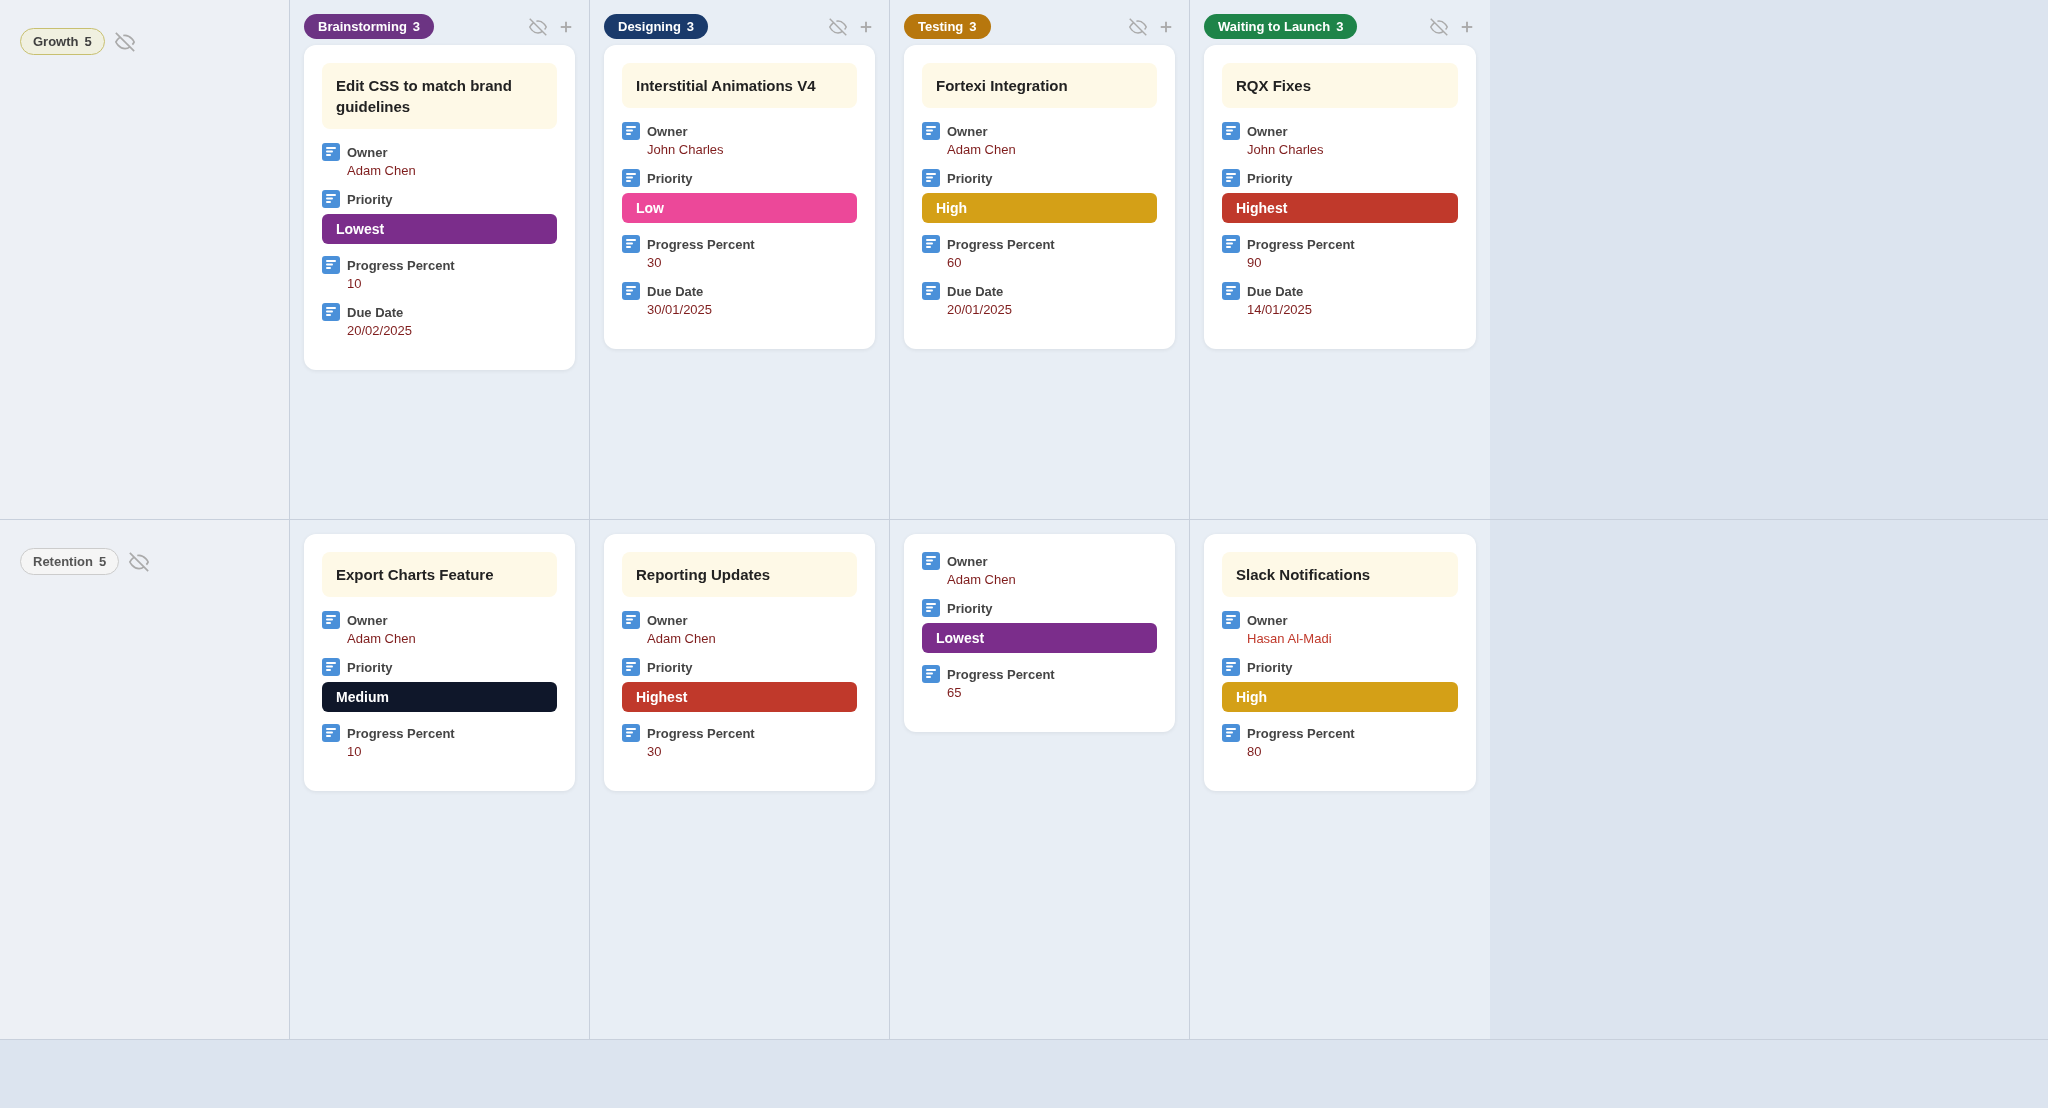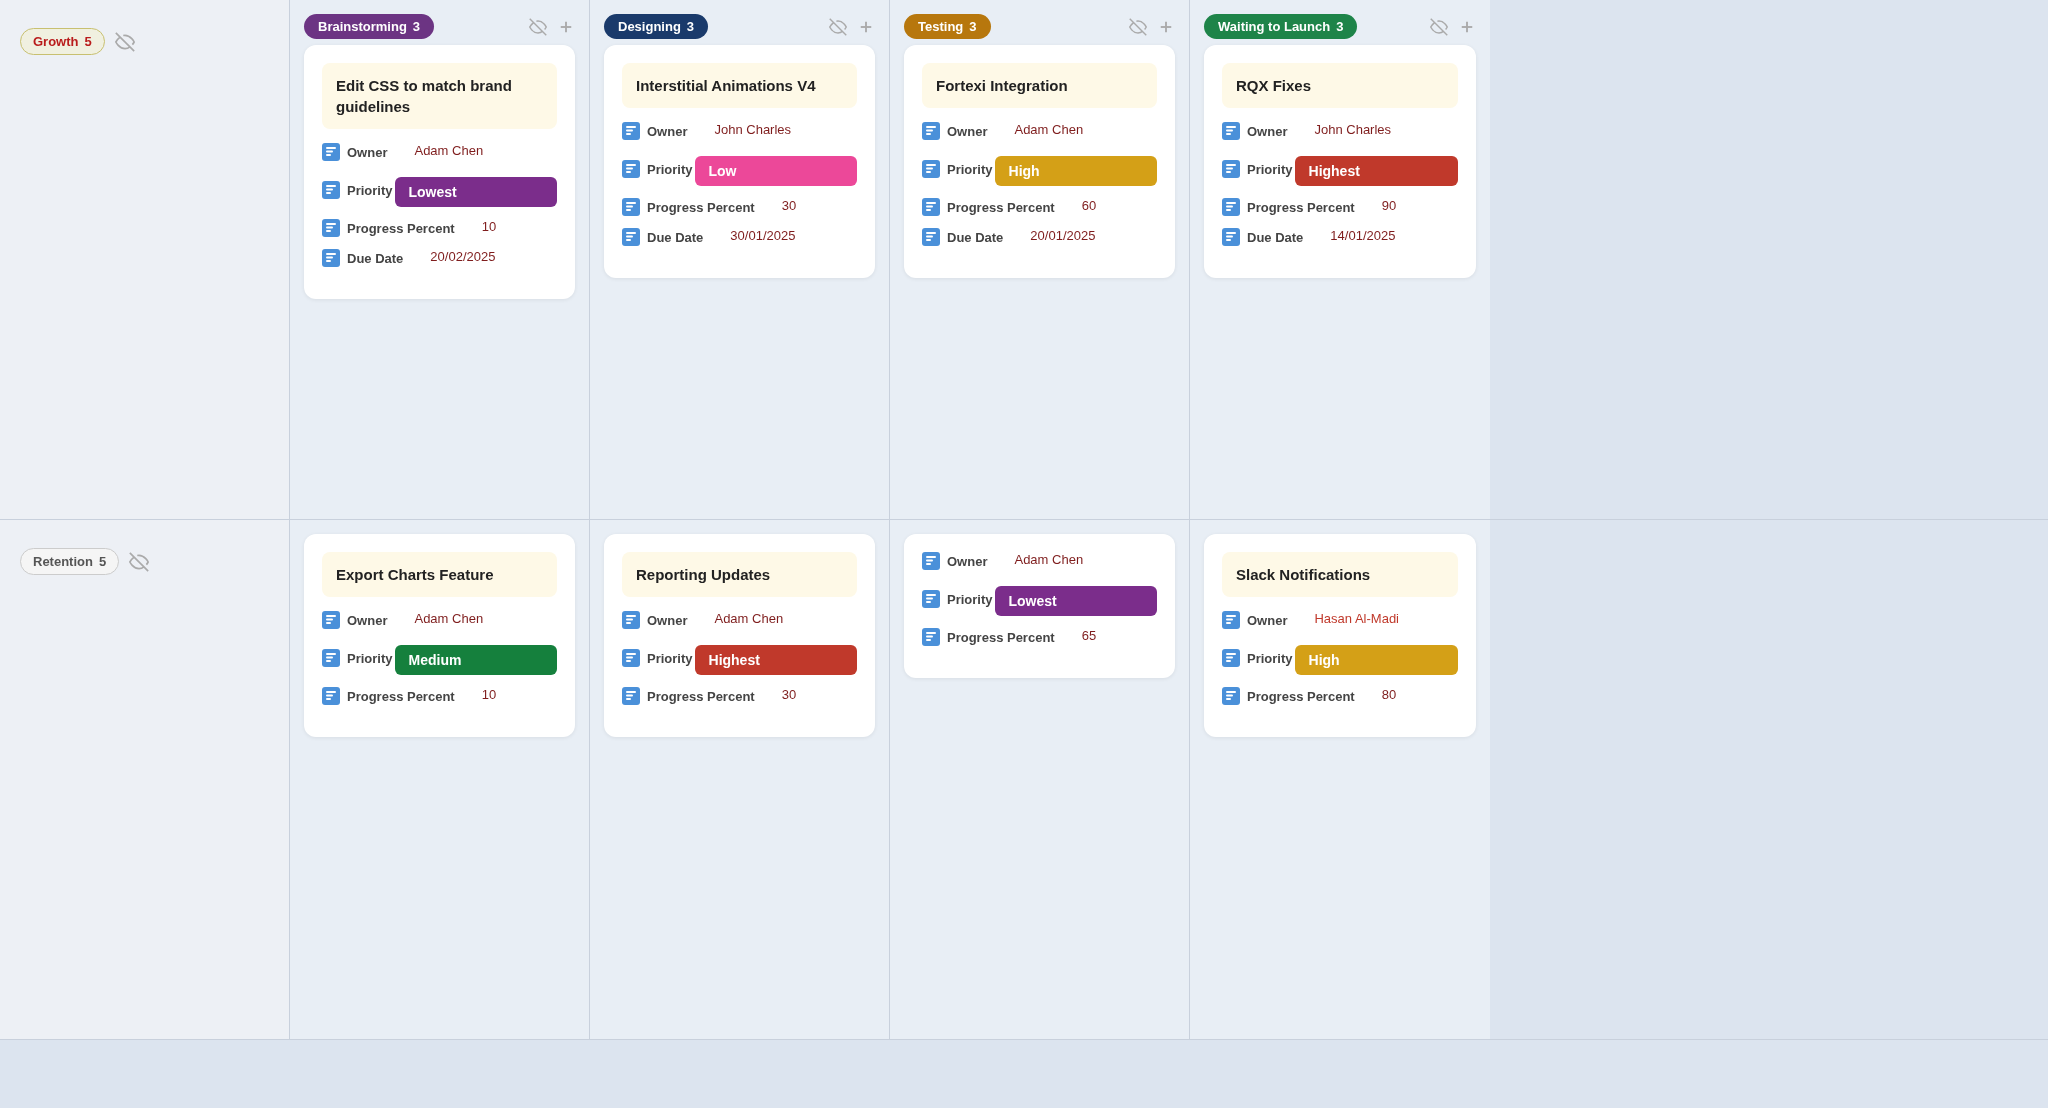--- a/index.html
+++ b/index.html
@@ -120,21 +120,21 @@
       padding: 12px 14px;
       font-size: 15px;
       font-weight: 700;
       color: #222;
       margin-bottom: 14px;
       line-height: 1.4;
     }
 
     .card-field {
       display: flex;
-      flex-direction: row;
+      flex-direction: column;
       gap: 2px;
       margin-bottom: 12px;
     }
 
     .card-field-label {
       display: flex;
       align-items: center;
       gap: 7px;
       font-size: 13px;
       font-weight: 600;
@@ -171,35 +171,35 @@
       font-size: 14px;
       font-weight: 600;
       color: #fff;
       margin-left: 0;
       margin-top: 4px;
       width: 100%;
     }
 
     .priority-lowest { background: #7b2d8b; }
     .priority-low { background: #ec4899; }
-    .priority-medium { background: #15803d; }
+    .priority-medium { background: #0f172a; }
     .priority-high { background: #d4a017; }
     .priority-highest-red { background: #c0392b; }
     .priority-highest-card { background: #c0392b; }
 
     .column-last {
       border-right: none;
     }
 
     .badge-brainstorming { background: #6c3483; }
     .badge-designing { background: #1a3a6b; }
     .badge-testing { background: #b7770d; }
     .badge-waiting { background: #1e8449; }
 
-    .lane-growth .lane-badge { background: #f0f0e0; border-color: #c8c070; color: #b91c1c; }
+    .lane-growth .lane-badge { background: #f0f0e0; border-color: #c8c070; color: #404040; }
     .lane-retention .lane-badge { background: #f5f5f5; border-color: #ccc; color: #555; }
   </style>
 </head>
 <body>
 
 <div class="board-container">
 
   <div class="swim-lane lane-growth">
     <div class="swim-lane-header">
       <div class="lane-badge">

